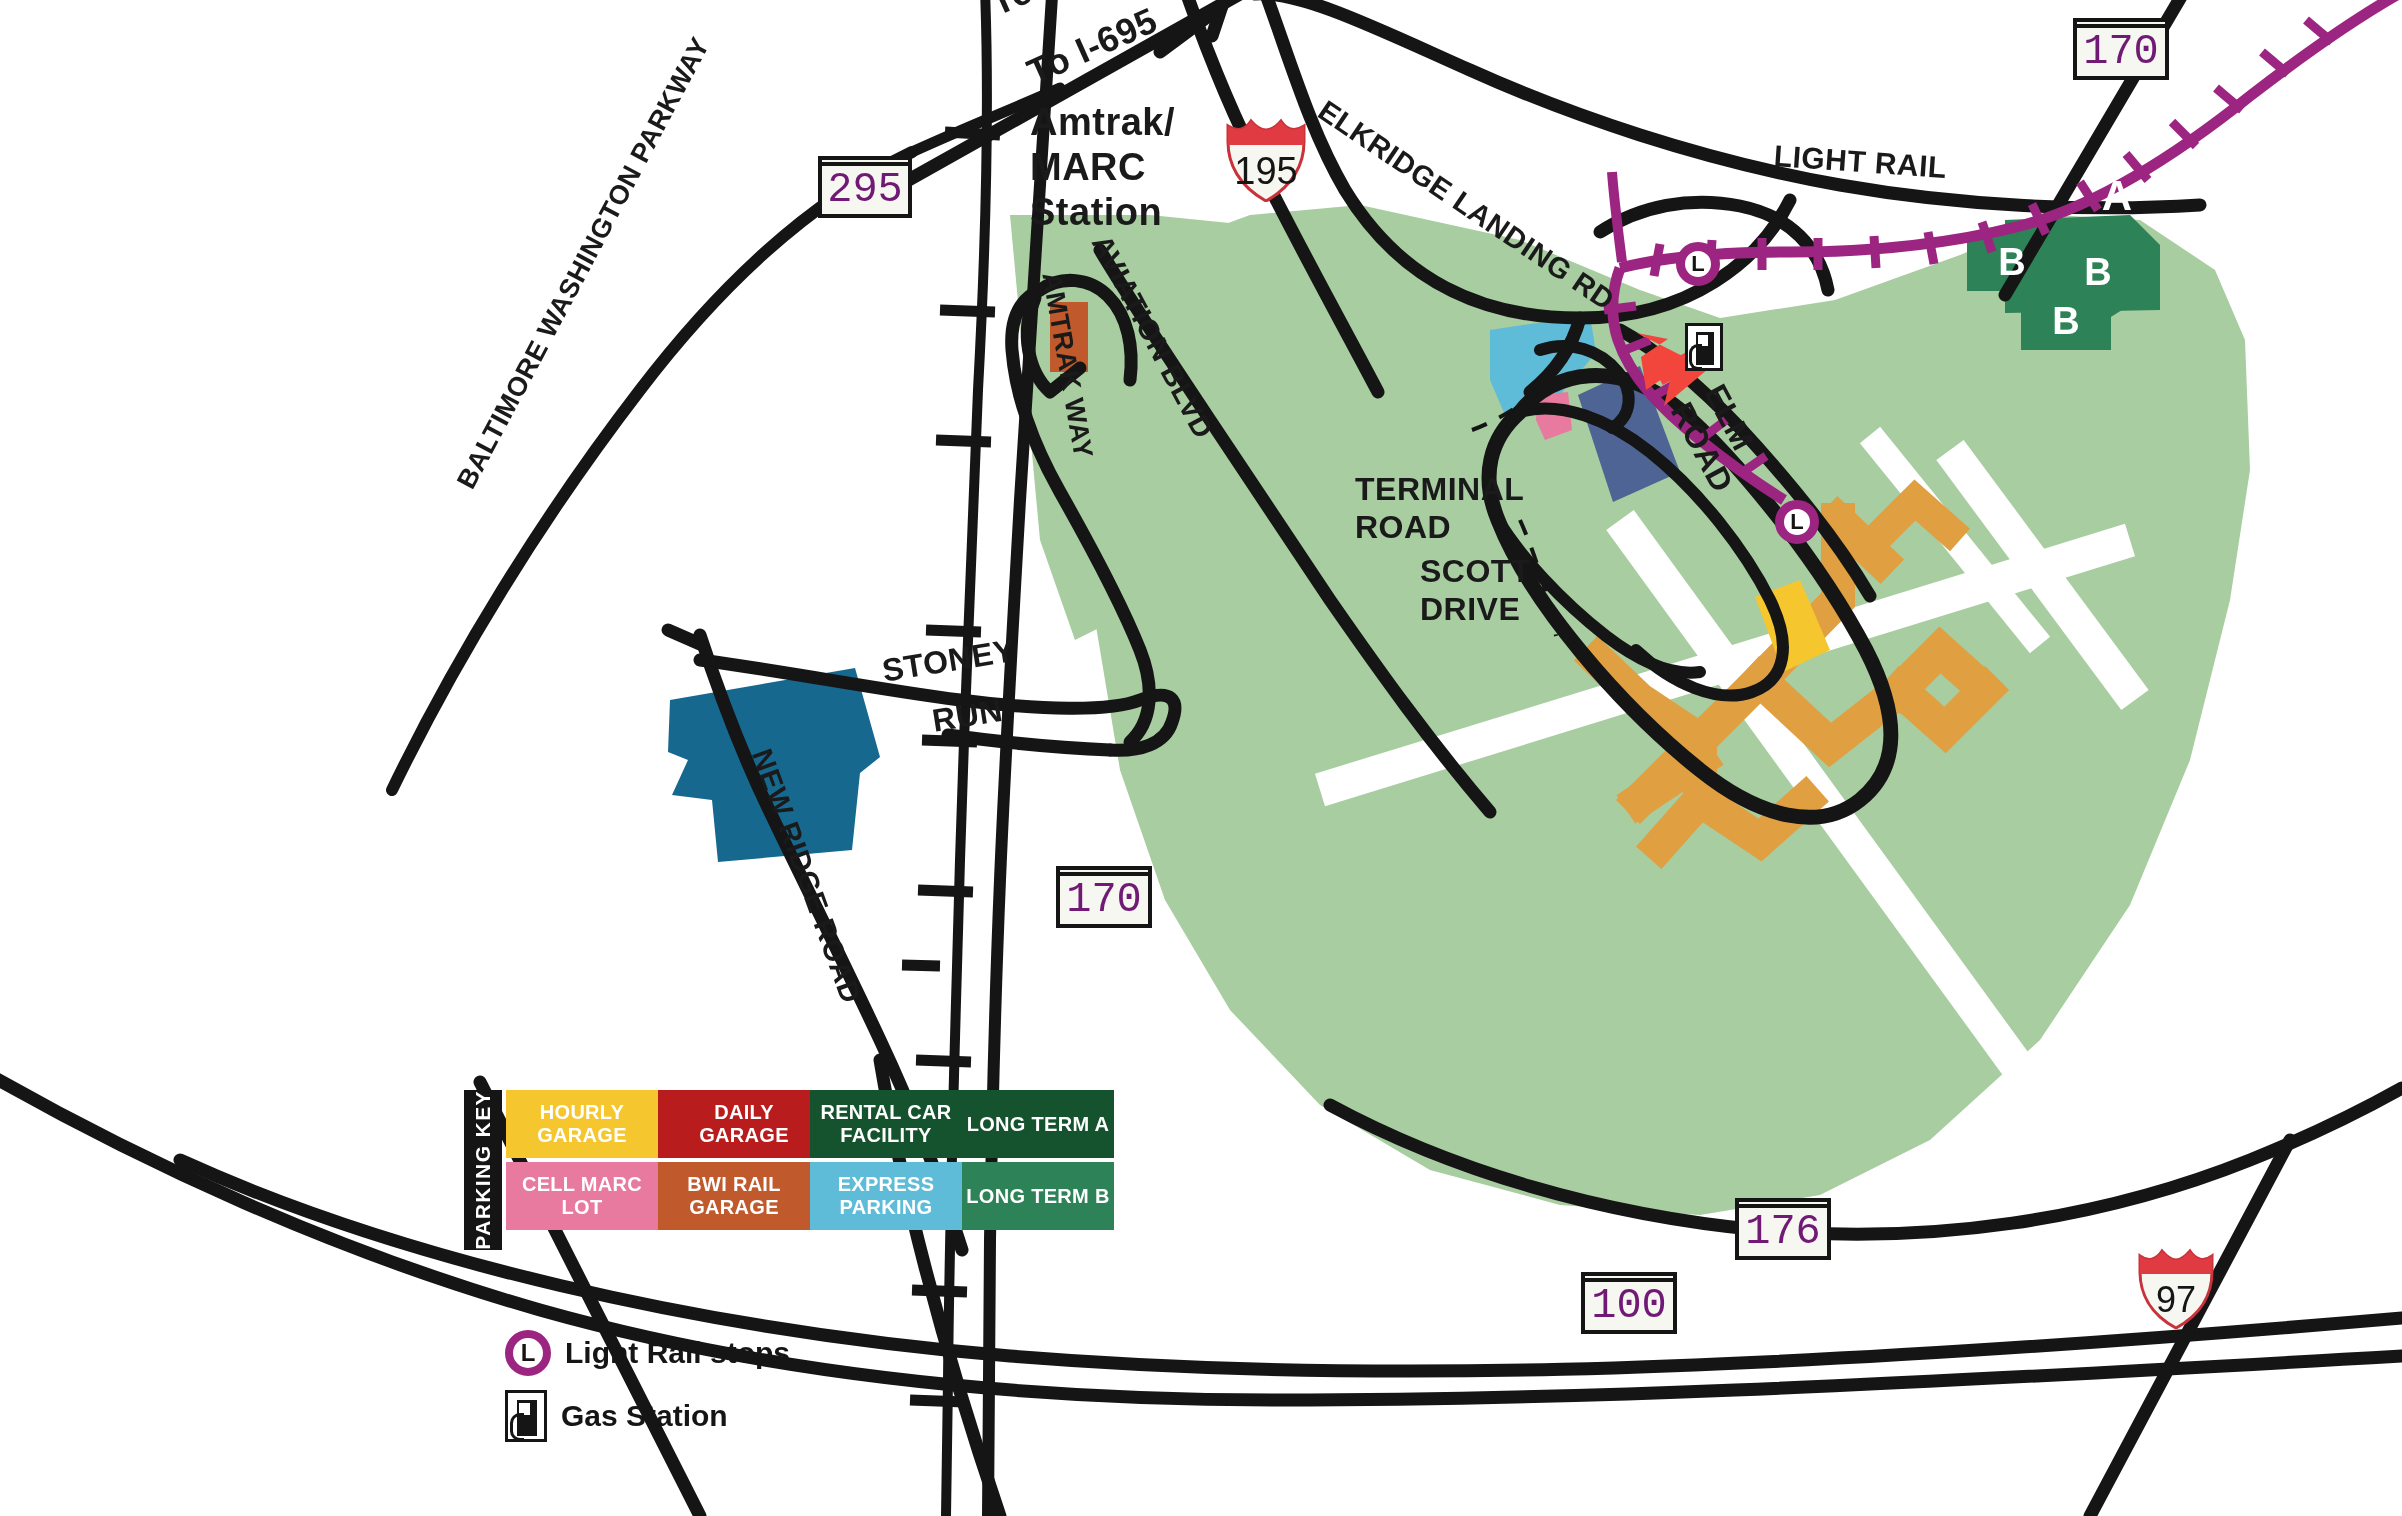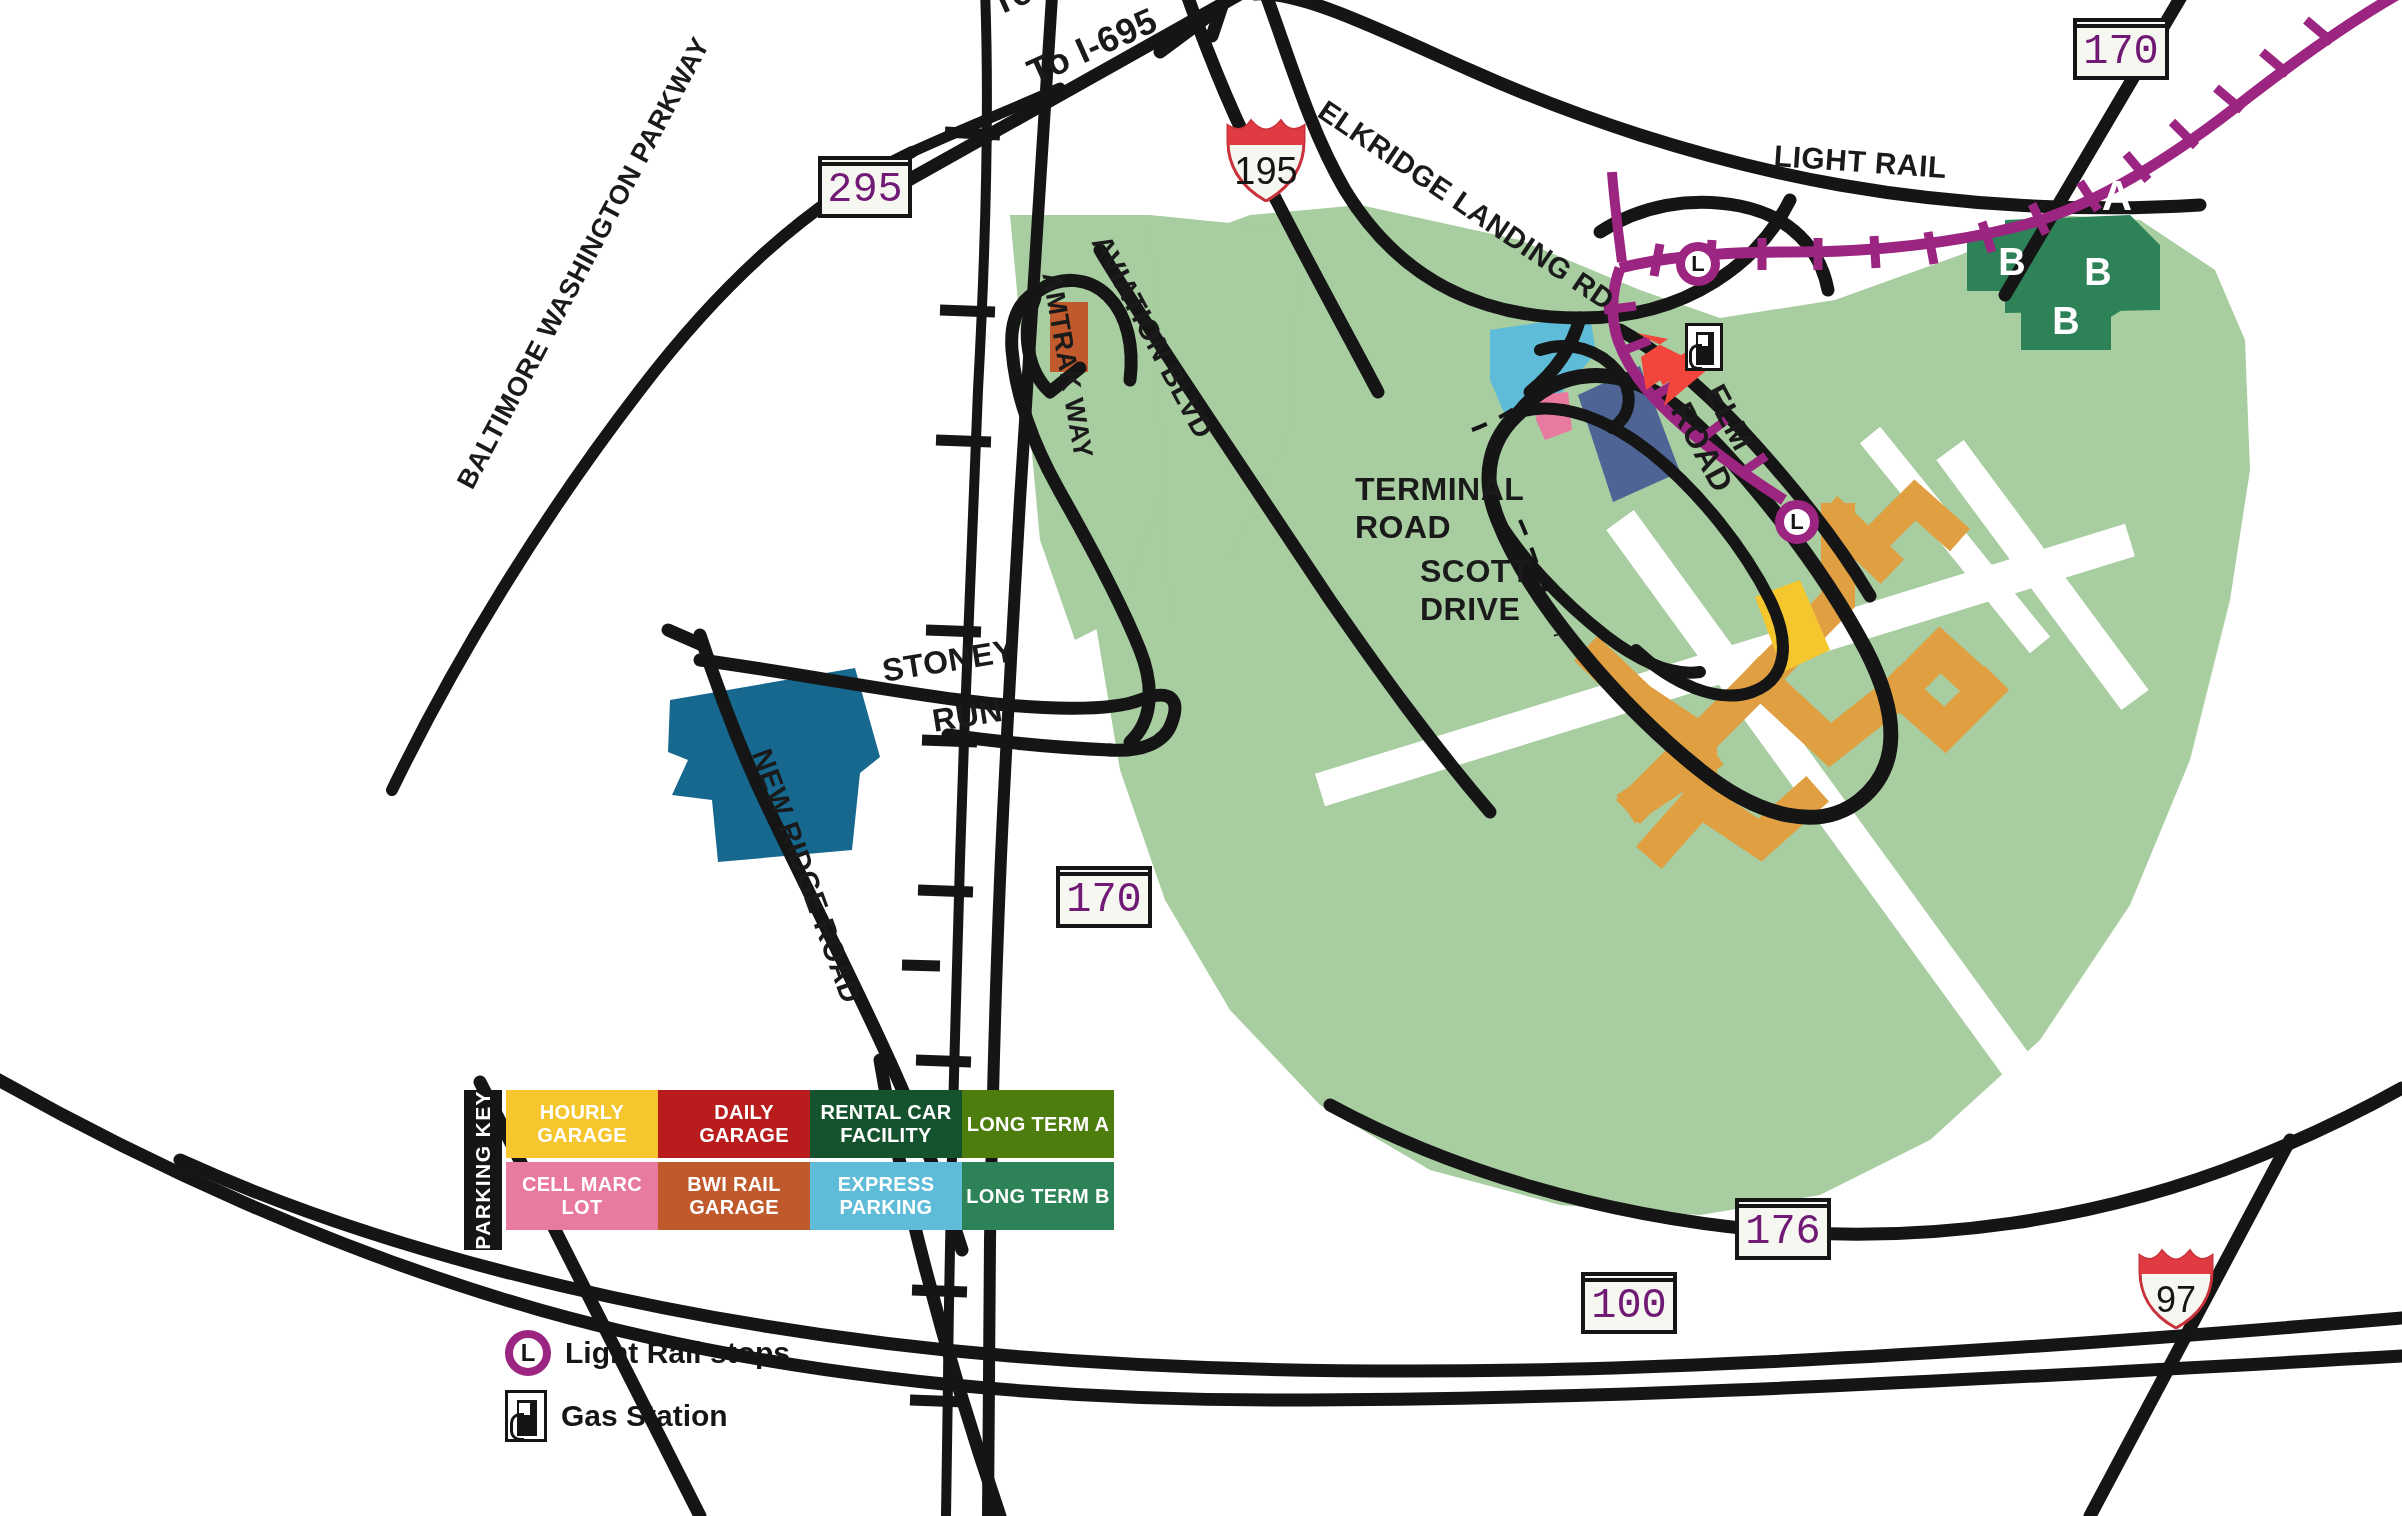--- a/index.html
+++ b/index.html
@@ -292,20 +292,23 @@
   <div class="map-label" style="left:452px;top:480px;font-size:27px;transform:rotate(-62deg);transform-origin:0 0;">BALTIMORE WASHINGTON PARKWAY</div>
 
   <div class="map-label" style="left:985px;top:-12px;font-size:36px;transform:rotate(-24deg);transform-origin:0 0;">To I-95</div>
 
   <div class="map-label" style="left:1022px;top:57px;font-size:36px;transform:rotate(-24deg);transform-origin:0 0;">To I-695</div>
 
   <div class="map-label" style="left:1330px;top:95px;font-size:29px;transform:rotate(34deg);transform-origin:0 0;">ELKRIDGE LANDING RD</div>
 
   <div class="map-label" style="left:1775px;top:140px;font-size:30px;transform:rotate(4deg);transform-origin:0 0;">LIGHT RAIL</div>
 
+  <div class="map-label" style="left:1030px;top:100px;font-size:38px;line-height:1.18;">Amtrak/
+MARC
+Station</div>
 
   <div class="map-label" style="left:1065px;top:270px;font-size:27px;transform:rotate(80deg);transform-origin:0 0;">AMTRAK WAY</div>
 
   <div class="map-label" style="left:1113px;top:230px;font-size:29px;transform:rotate(62deg);transform-origin:0 0;">AVIATION BLVD</div>
 
   <div class="map-label" style="left:880px;top:655px;font-size:32px;transform:rotate(-9deg);transform-origin:0 0;">STONEY</div>
 
   <div class="map-label" style="left:930px;top:705px;font-size:32px;transform:rotate(-9deg);transform-origin:0 0;">RUN</div>
 
   <div class="map-label" style="left:775px;top:745px;font-size:29px;transform:rotate(70deg);transform-origin:0 0;">NEW RIDGE ROAD</div>
@@ -329,21 +332,21 @@
 GARAGE</span>
         </div>
       <div class="pk-cell" style="background:#b91c1c;padding-left:24px;">
         <span>DAILY
 GARAGE</span>
         </div>
       <div class="pk-cell" style="background:#14532d;">
         <span>RENTAL CAR
 FACILITY</span>
         </div>
-      <div class="pk-cell" style="background:#4d7c0f;">
+      <div class="pk-cell" style="background:#14532d;">
         <span>LONG
 TERM A</span>
         </div>
       <div class="pk-cell" style="background:#e8799f;">
         <span>CELL MARC
 LOT</span>
         </div>
       <div class="pk-cell" style="background:#c05a2c;">
         <span>BWI RAIL
 GARAGE</span>

